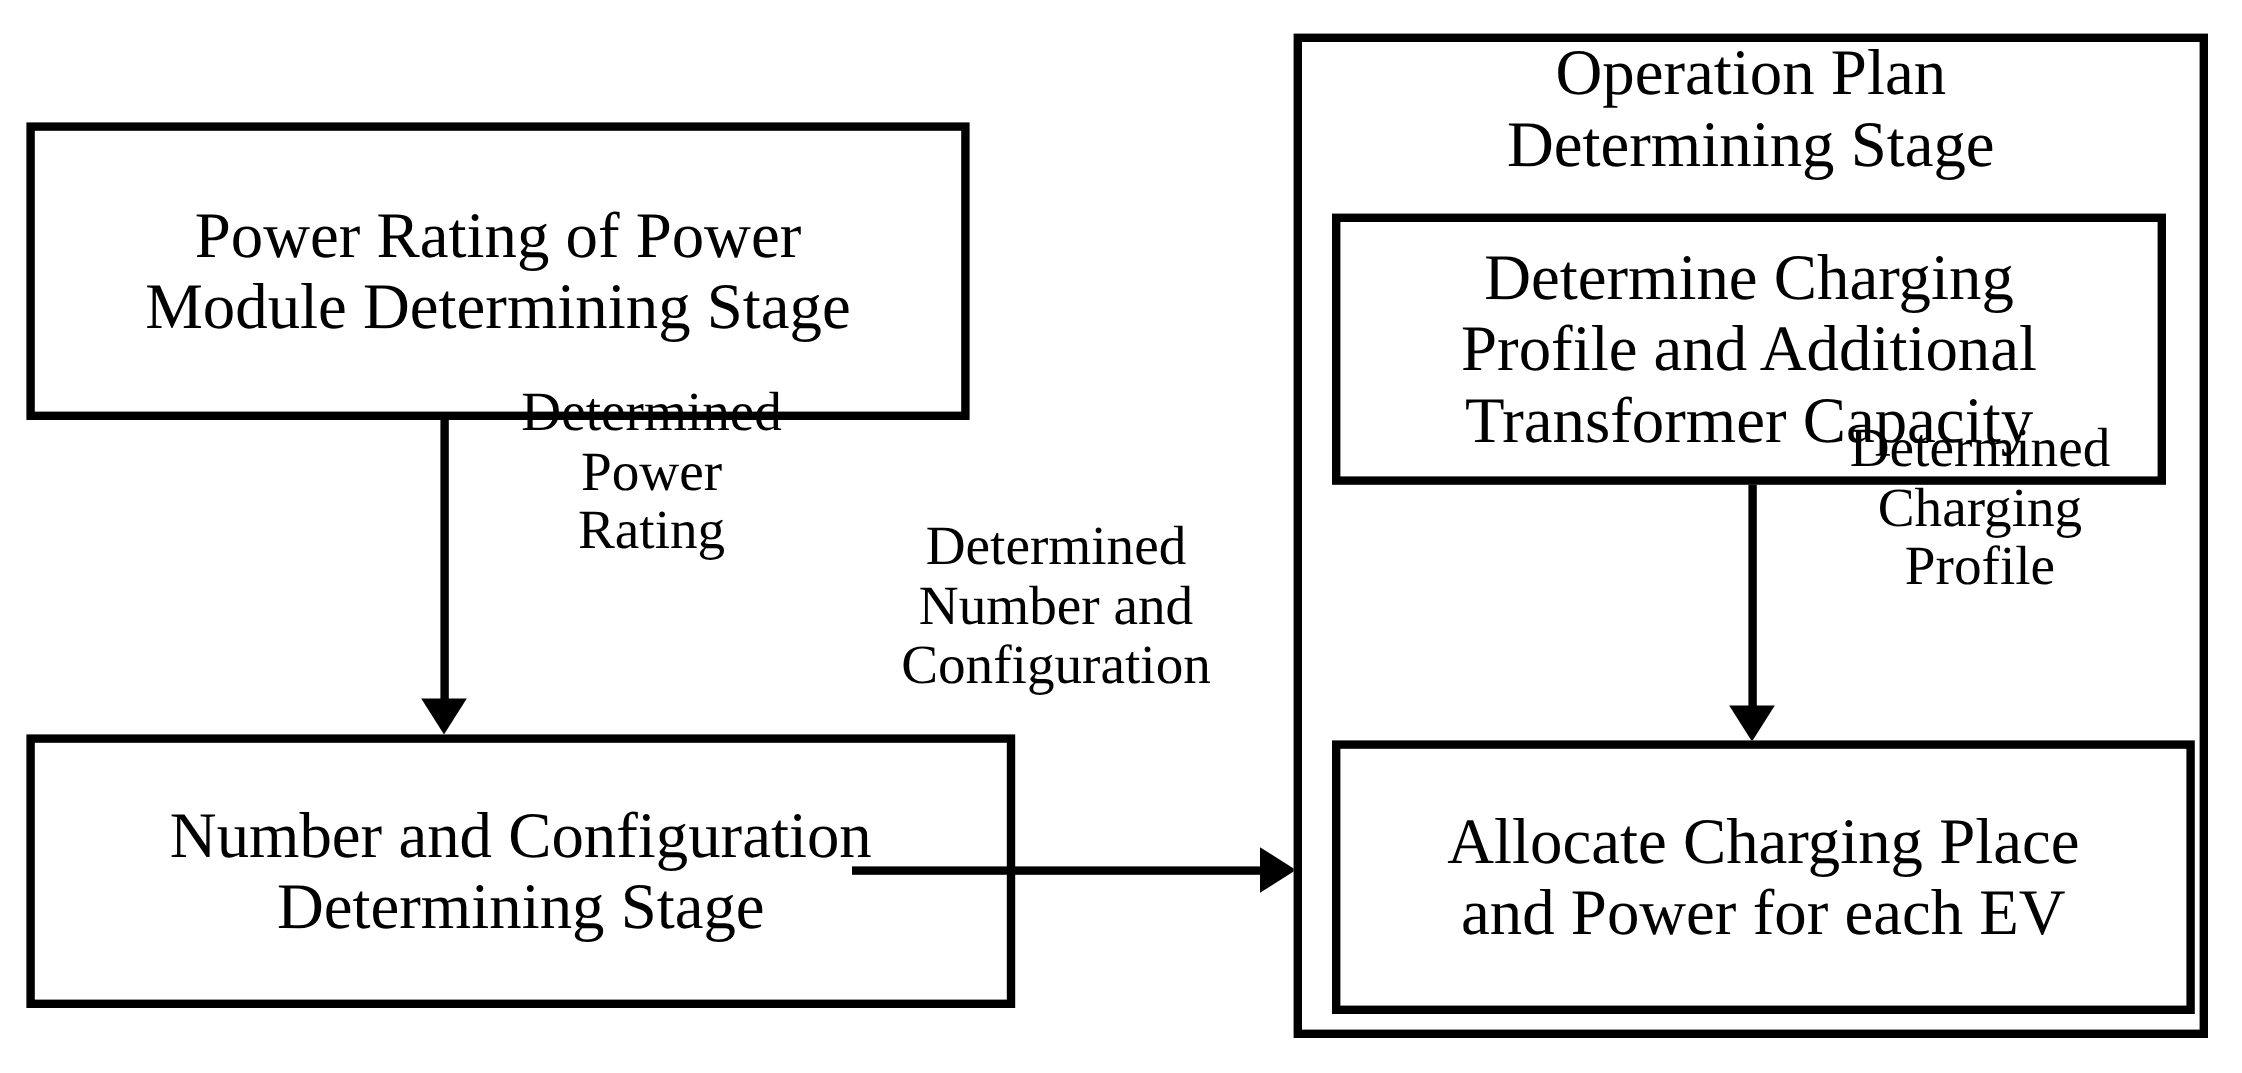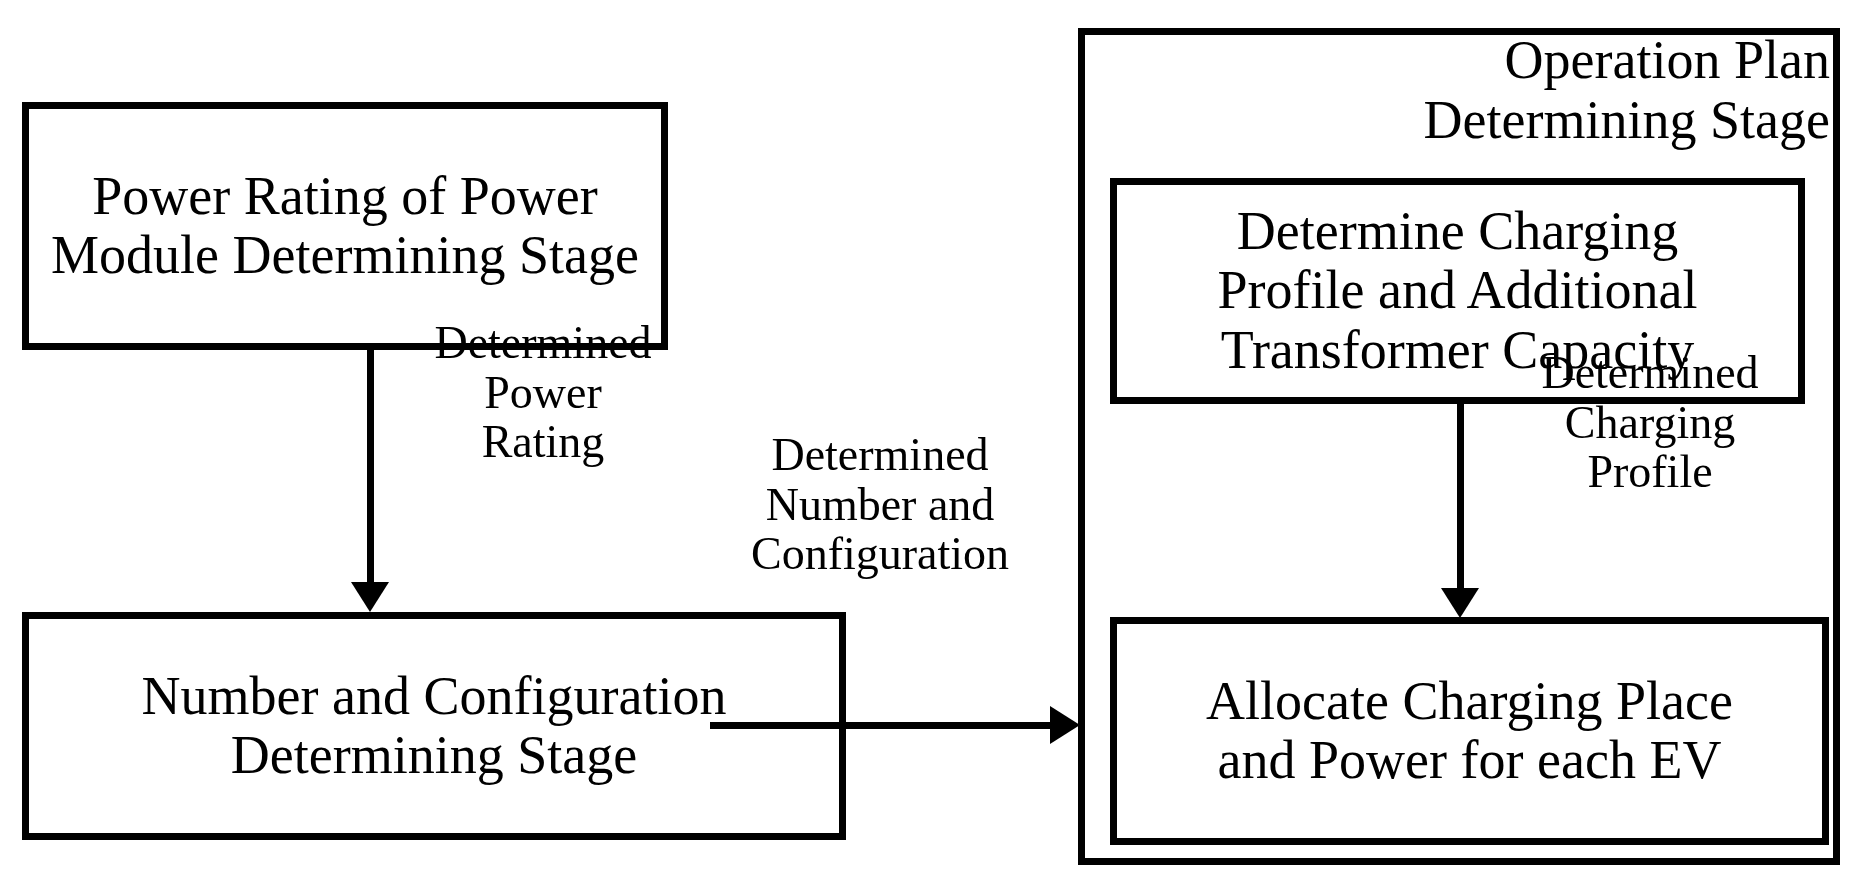--- a/index.html
+++ b/index.html
@@ -33,21 +33,21 @@
 
   .container-box {
     position: absolute;
     box-sizing: border-box;
     border: 7px solid #000000;
     background: #ffffff;
   }
 
   .panel-title {
     position: absolute;
-    text-align: right;
+    text-align: center;
     line-height: 1.12;
     font-size: 54px;
     white-space: pre-line;
   }
 
   .edge-label {
     position: absolute;
     text-align: center;
     line-height: 1.08;
     font-size: 46px;
@@ -76,21 +76,21 @@
   .arrow-h-head {
     position: absolute;
     width: 0;
     height: 0;
     border-top: 19px solid transparent;
     border-bottom: 19px solid transparent;
     border-left: 30px solid #000000;
   }
 
   
-  #box-power-rating      { left: 22px;  top: 102px; width: 646px; height: 248px; }
+  #box-power-rating      { left: 22px;  top: 102px; width: 786px; height: 248px; }
   #box-number-config     { left: 22px;  top: 612px; width: 824px; height: 228px; }
 
   #arrow-power-shaft     { left: 367px; top: 350px; height: 235px; }
   #arrow-power-head      { left: 351px; top: 582px; }
   #label-determined-power{ left: 378px; top: 318px; width: 330px; }
 
   #arrow-config-shaft    { left: 710px; top: 722px; width: 345px; }
   #arrow-config-head     { left: 1050px; top: 706px; }
   #label-determined-config { left: 680px; top: 430px; width: 400px; }
 

